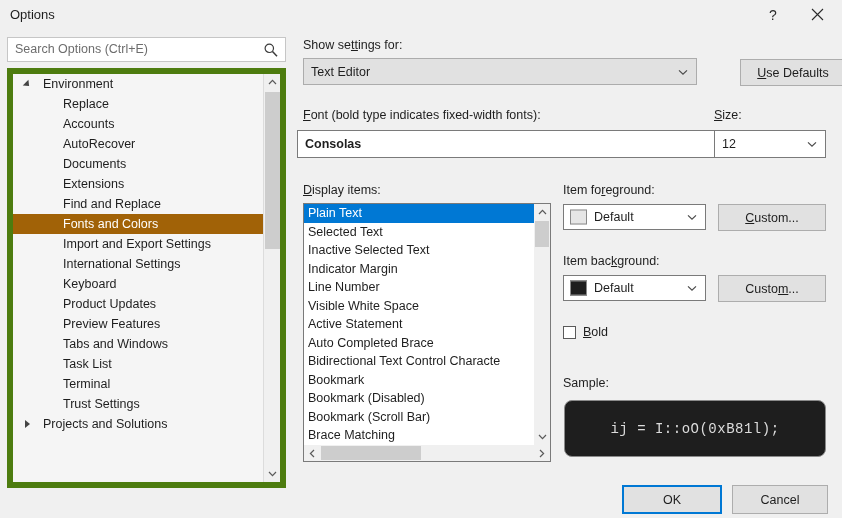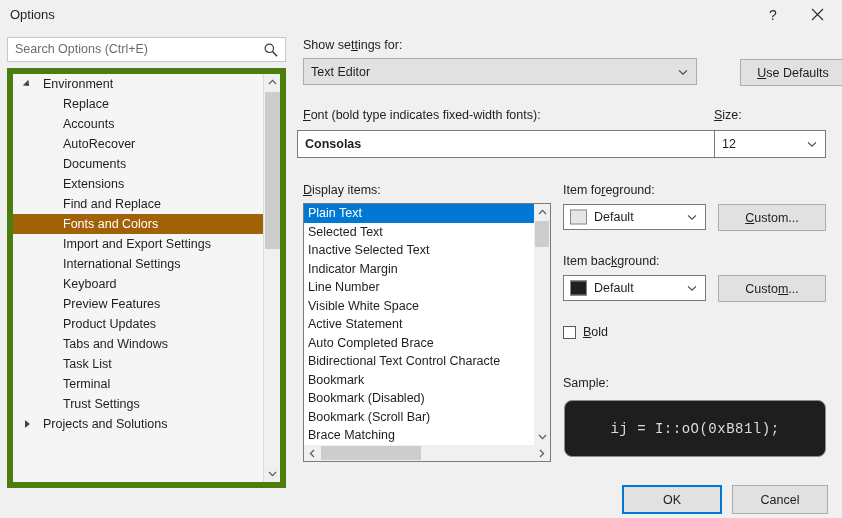--- a/index.html
+++ b/index.html
@@ -365,24 +365,24 @@
         <div class="tree-node lvl1">
           <span class="label">Import and Export Settings</span>
         </div>
         <div class="tree-node lvl1">
           <span class="label">International Settings</span>
         </div>
         <div class="tree-node lvl1">
           <span class="label">Keyboard</span>
         </div>
         <div class="tree-node lvl1">
+          <span class="label">Product Updates</span>
+        </div>
+        <div class="tree-node lvl1">
           <span class="label">Preview Features</span>
-        </div>
-        <div class="tree-node lvl1">
-          <span class="label">Product Updates</span>
         </div>
         <div class="tree-node lvl1">
           <span class="label">Tabs and Windows</span>
         </div>
         <div class="tree-node lvl1">
           <span class="label">Task List</span>
         </div>
         <div class="tree-node lvl1">
           <span class="label">Terminal</span>
         </div>

